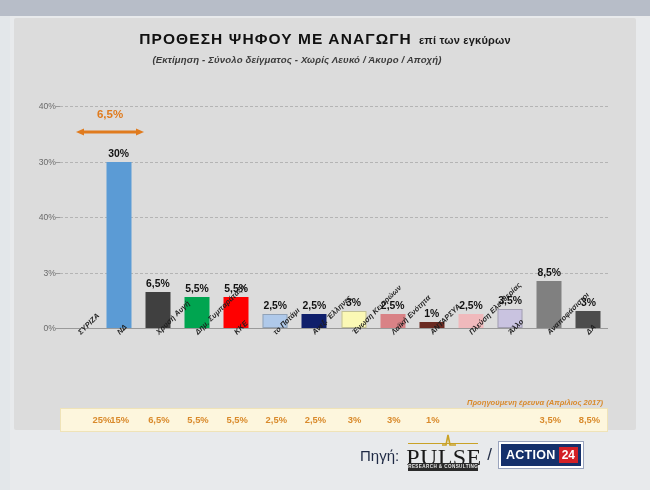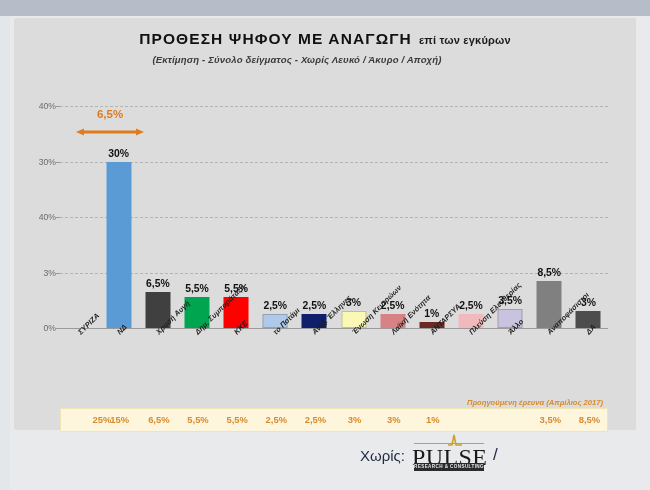--- a/index.html
+++ b/index.html
@@ -445,25 +445,29 @@
         <div class="prev-val" style="left: 293.571px;">3%</div>
         <div class="prev-val" style="left: 332.714px;">3%</div>
         <div class="prev-val" style="left: 371.857px;">1%</div>
         <div class="prev-val" style="left: 489.286px;">3,5%</div>
         <div class="prev-val" style="left: 528.429px;">8,5%</div>
       </div>
 
   </div>
 
   <div id="source-line">
-    <span id="source-label">Χωρίς:</span>
+    <span id="source-label">Πηγή:</span>
     <span id="pulse-logo">
       <span id="pulse-rule"></span>
       <svg id="pulse-spark" viewBox="0 0 14 12">
         <polyline points="0,11 4,11 6,1 8,11 14,11" fill="none" stroke="#c9a227" stroke-width="1.6"></polyline>
       </svg>
       <span id="pulse-word">PULSE</span>
       <span id="pulse-sub">RESEARCH &amp; CONSULTING</span>
     </span>
     <span id="slash">/</span>
+    <span id="action24">
+      <span id="action-word">ACTION</span>
+      <span id="action-24">24</span>
+    </span>
   </div>
 
 </div>
 
 </body></html>

